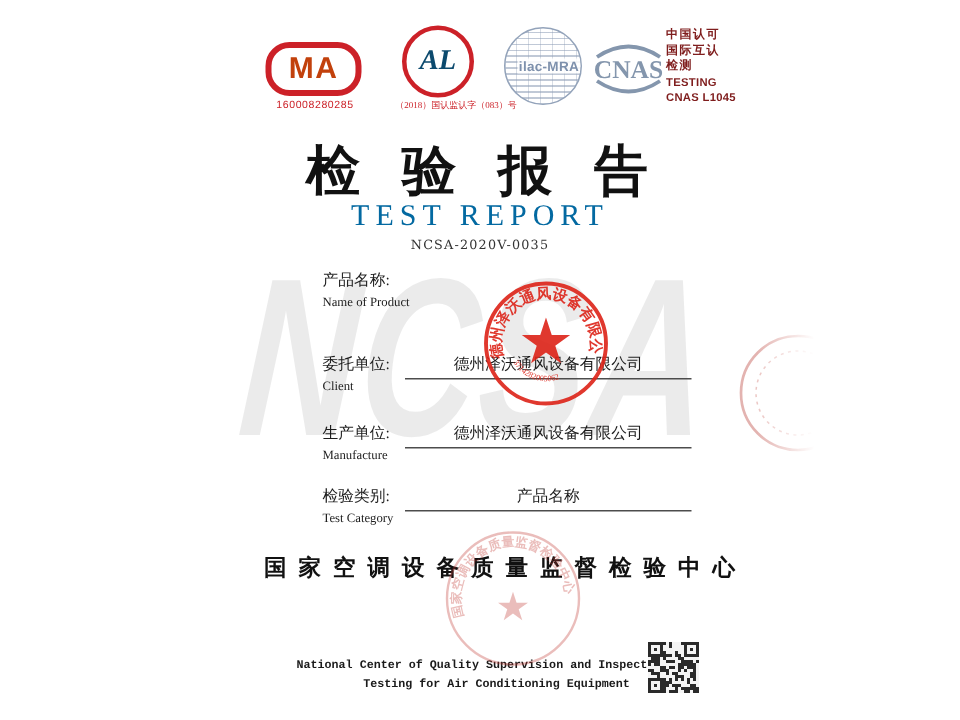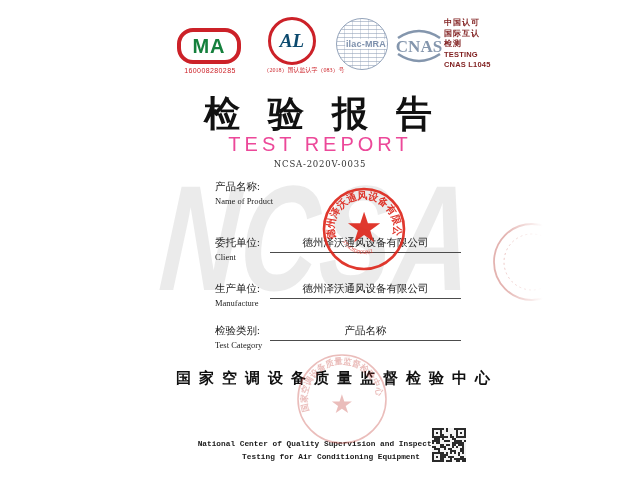--- a/index.html
+++ b/index.html
@@ -18,21 +18,21 @@
     transform:scaleX(0.72) skewX(-6deg); transform-origin:left top;
     pointer-events:none;
   }
 
   
   .cma-box {
     left:177px; top:28px; width:64px; height:36px;
     border:4px solid #cc2128; border-radius:16px;
     display:flex; align-items:center; justify-content:center;
   }
-  .cma-box span { font-family:"Liberation Sans",sans-serif; font-weight:bold; font-size:20px; color:#15803d; letter-spacing:1px; }
+  .cma-box span { font-family:"Liberation Sans",sans-serif; font-weight:bold; font-size:20px; color:#c2410c; letter-spacing:1px; }
   .cma-number { left:170px; top:67px; width:80px; text-align:center; font-size:7px; color:#cc2128; font-family:"Liberation Sans",sans-serif; letter-spacing:0.4px; }
 
   .cal-circle {
     left:268px; top:17px; width:48px; height:48px; border-radius:50%;
     border:3.5px solid #cc2128; display:flex; align-items:center; justify-content:center;
   }
   .cal-circle span { font-family:"Liberation Serif",serif; font-weight:bold; font-style:italic; font-size:19px; color:#0c4a6e; }
   .cal-note { left:244px; top:66px; width:120px; text-align:center; font-size:6px; color:#cc2128; }
 
   .ilac-circle {
@@ -55,21 +55,21 @@
   .accred .cnline { font-size:8px; letter-spacing:1px; }
   .accred .enline { font-size:7.5px; letter-spacing:0.2px; }
 
   
   .title-cn {
     left:0; top:90px; width:636px; text-align:center;
     font-size:36px; font-weight:bold; letter-spacing:28px; text-indent:28px; color:#111;
   }
   .title-en {
     left:0; top:133px; width:640px; text-align:center;
-    font-family:Liberation Sans, sans-serif; font-size:20px; letter-spacing:4px; color:#ec4899;
+    font-family:Liberation Serif, serif; font-size:20px; letter-spacing:4px; color:#0369a1;
   }
   .report-no {
     left:0; top:159px; width:640px; text-align:center;
     font-family:"DejaVu Serif",serif; font-size:8.5px; letter-spacing:0.8px; color:#333;
   }
 
   
   .row { position:absolute; left:215px; width:246px; height:36px; }
   .row .lcn { position:absolute; left:0; top:0; font-size:10.5px; color:#1c1c1c; }
   .row .len { position:absolute; left:0; top:16px; font-size:8.5px; color:#1c1c1c; }

